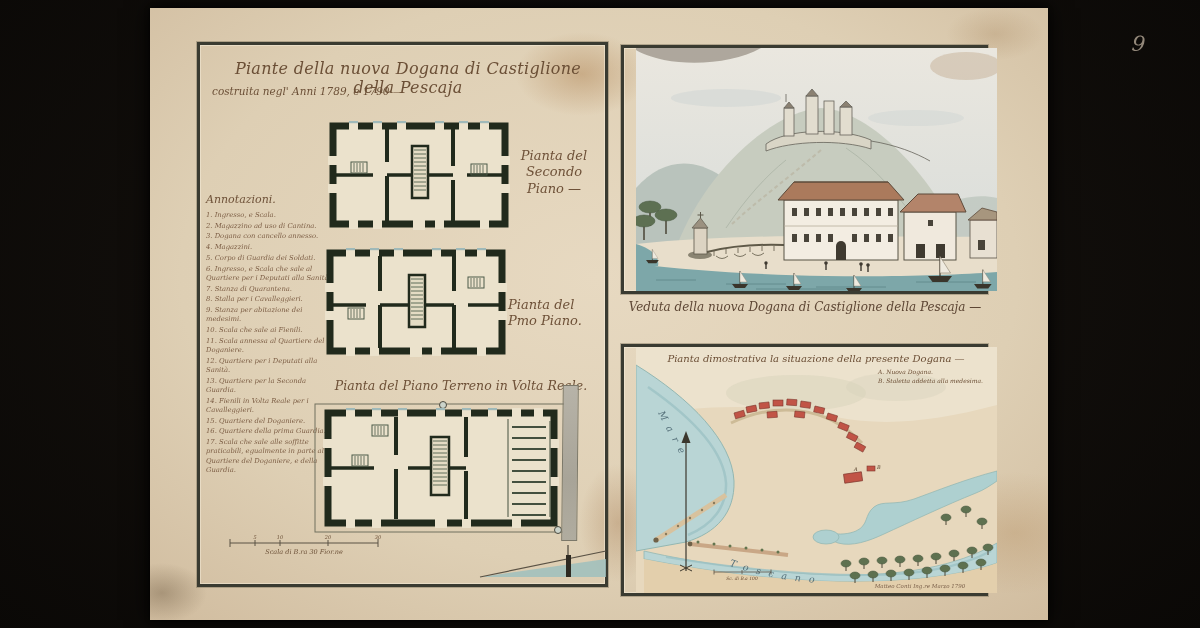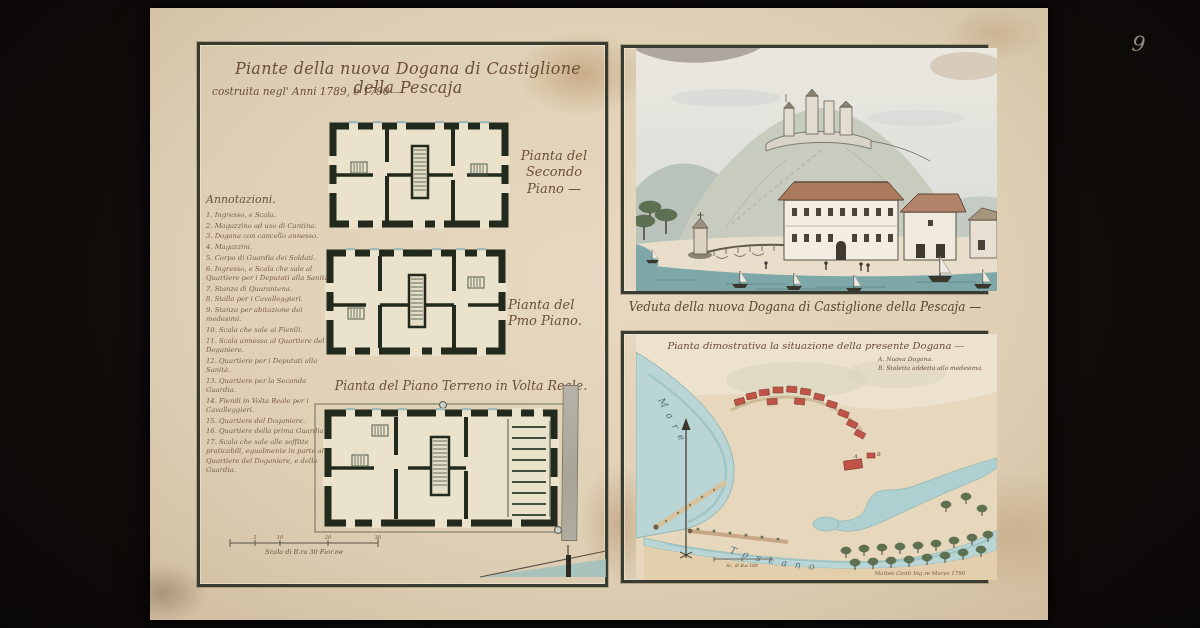--- a/index.html
+++ b/index.html
@@ -358,21 +358,21 @@
             </g>
           <g transform="translate(10,212) scale(0.8)">
               <use href="#boat"></use>
             </g>
         </g>
       </svg>
     </div>
 
     <div class="veduta-caption hand" style="left:475px; top:292px;">Veduta della nuova Dogana di Castiglione della Pescaja —</div>
 
-    <div class="frame" style="left:471px; top:323px; width:367px; height:252px;">
+    <div class="frame" style="left:471px; top:336px; width:367px; height:252px;">
       <svg width="361" height="246" viewBox="0 0 361 246" style="display:block;">
         <defs>
           <g id="mtree">
               <line x1="0" y1="0" x2="0" y2="-5" stroke="#4c4636" stroke-width="1"></line>
               <ellipse cx="0" cy="-7.5" rx="5" ry="3.5" fill="#5e7150" stroke="#43523a" stroke-width="0.5"></ellipse>
             </g>
           <g id="house">
               <rect width="10" height="6" fill="#c15446" stroke="#7e382e" stroke-width="0.6"></rect>
             </g>
           <path id="toscPath" d="M80,214 C130,233 185,241 245,234" fill="none"></path>

